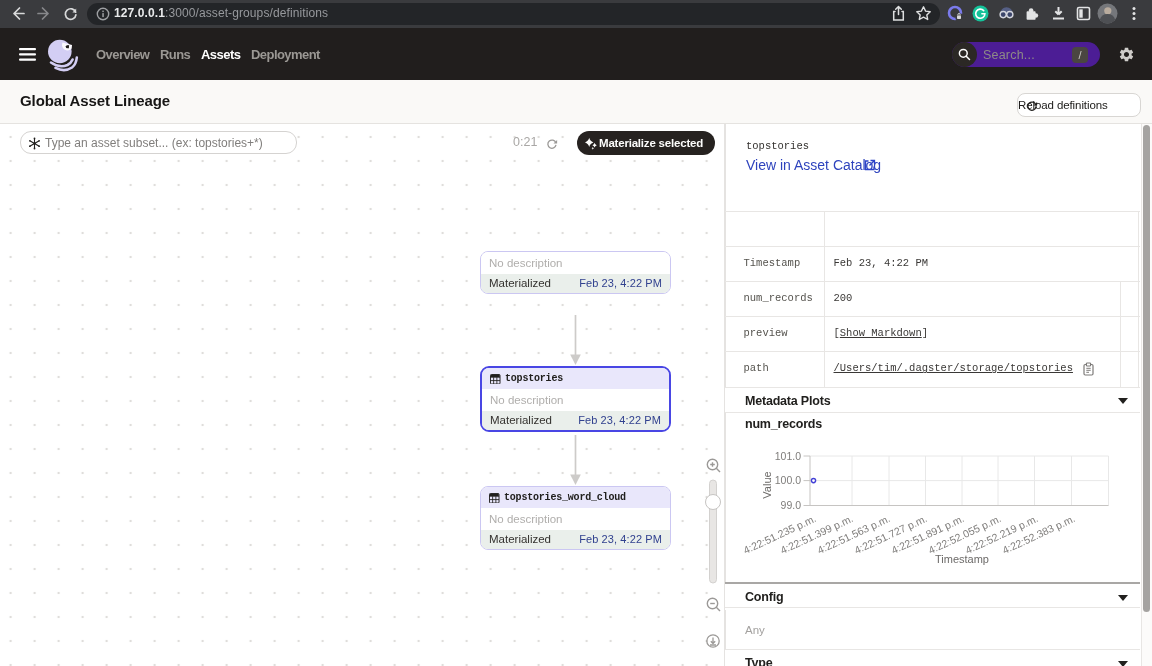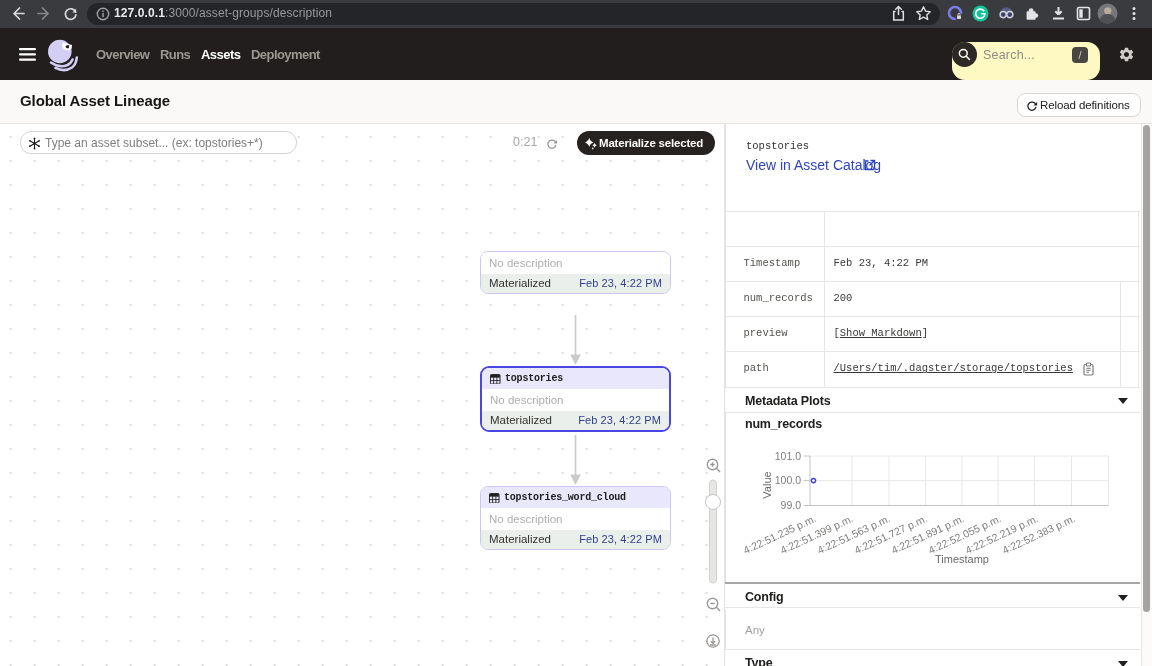--- a/index.html
+++ b/index.html
@@ -12,30 +12,30 @@
 #chrome{position:absolute;top:0;left:0;width:1152px;height:28px;background:#3A3B3E}
 #pill{position:absolute;left:87px;top:3px;width:853px;height:22px;border-radius:11px;background:#232528}
 #url{position:absolute;left:114px;top:0;height:28px;line-height:27px;font-size:12px;letter-spacing:0.1px;white-space:nowrap}
 #url .host{color:#E9EAEB;font-weight:700}
 #url .rest{color:#97999D;font-weight:400}
 
 
 #dnav{position:absolute;top:28px;left:0;width:1152px;height:52px;background:#211E1D}
 .navitem{position:absolute;top:0;height:52px;line-height:53px;font-size:13px;font-weight:700;color:#9B9894;letter-spacing:-0.55px}
 .navitem.active{color:#FFFFFF}
-#search{position:absolute;left:952px;top:14px;width:148px;height:38px;border-radius:13px;background:#fef9c3}
+#search{position:absolute;left:952px;top:14px;width:148px;height:25px;border-radius:13px;background:#4c1d95}
 #search .mag{position:absolute;left:0;top:0;width:25px;height:25px;border-radius:13px;background:#2B2825}
 #search .stxt{position:absolute;left:31px;top:0;height:25px;line-height:26px;font-size:12.5px;color:#8E8B87;font-weight:400;letter-spacing:0.2px}
 #search .slash{position:absolute;left:120px;top:4.5px;width:16px;height:16px;border-radius:4px;background:#4A4641;color:#C9C7C4;font-size:11px;text-align:center;line-height:17px}
 
 
 #phead{position:absolute;top:80px;left:0;width:1152px;height:44px;background:#FAF9F7;border-bottom:1px solid #E5E3E0}
 #ptitle{position:absolute;left:20px;top:12px;font-size:15px;font-weight:700;color:#171615;letter-spacing:-0.1px}
 #reloadbtn{position:absolute;left:1017px;top:13px;width:124px;height:24px;border-radius:8px;background:#FFFFFF;border:1px solid #D8D6D3;color:#21201E;font-size:11.5px;line-height:22px;letter-spacing:-0.1px}
-#reloadbtn span{margin-left:22px}
+#reloadbtn span{}
 
 
 #graph{position:absolute;top:124px;left:0;width:725px;height:542px;border-right:1px solid #E5E3E1;
  background-image:radial-gradient(circle,#DFDDDB 1.3px,rgba(0,0,0,0) 1.6px);
  background-size:24px 24px;background-position:-1.4px 1px;background-color:#FFFFFF}
 #ginput{position:absolute;left:20px;top:7px;width:277px;height:23px;border-radius:11px;background:#fff;border:1px solid #D5D3D1}
 #ginput .ph{position:absolute;left:24px;top:0;height:22px;line-height:22px;font-size:12px;color:#807E7C}
 #gtimer{position:absolute;left:513px;top:8px;width:40px;height:20px;line-height:20px;font-size:12.5px;color:#A9A7A5}
 #matbtn{position:absolute;left:577px;top:7px;width:138px;height:24px;border-radius:12px;background:#262220;color:#FCFCFB}
 #matbtn .t{position:absolute;left:22px;top:0;height:24px;line-height:25px;font-size:11.5px;font-weight:700;letter-spacing:-0.2px}
@@ -83,21 +83,21 @@
   <svg class="abs" style="left:62px;top:5px" width="17" height="17" viewBox="0 0 17 17">
         <path d="M13.6 7.2 A5.3 5.3 0 1 0 13.9 9.8" stroke="#D8D9DA" stroke-width="1.7" fill="none" stroke-linecap="round"></path>
         <path d="M14.2 3.6 V7.4 H10.4" fill="#D8D9DA" stroke="none"></path>
       </svg>
 
   <svg class="abs" style="left:96px;top:7px" width="14" height="14" viewBox="0 0 14 14">
         <circle cx="7" cy="7" r="5.7" stroke="#9EA0A3" stroke-width="1.4" fill="none"></circle>
         <rect x="6.3" y="6.1" width="1.5" height="4" fill="#9EA0A3"></rect>
         <rect x="6.3" y="3.6" width="1.5" height="1.5" fill="#9EA0A3"></rect>
       </svg>
-  <div id="url"><span class="host">127.0.0.1</span><span class="rest">:3000/asset-groups/description</span></div>
+  <div id="url"><span class="host">127.0.0.1</span><span class="rest">:3000/asset-groups/definitions</span></div>
 
   <svg class="abs" style="left:890px;top:5px" width="17" height="17" viewBox="0 0 17 17">
         <path d="M8.5 1.5 V9.5 M8.5 1.5 L5.7 4.3 M8.5 1.5 L11.3 4.3" stroke="#DEDFE0" stroke-width="1.5" fill="none" stroke-linecap="round" stroke-linejoin="round"></path>
         <path d="M5 6.5 H3.7 V15 H13.3 V6.5 H12" stroke="#DEDFE0" stroke-width="1.5" fill="none" stroke-linecap="round"></path>
       </svg>
 
   <svg class="abs" style="left:915px;top:5px" width="17" height="17" viewBox="0 0 17 17">
         <path d="M8.5 1.8 L10.6 6.1 L15.2 6.7 L11.8 9.9 L12.7 14.5 L8.5 12.2 L4.3 14.5 L5.2 9.9 L1.8 6.7 L6.4 6.1 Z" stroke="#DEDFE0" stroke-width="1.4" fill="none" stroke-linejoin="round"></path>
       </svg>
 

